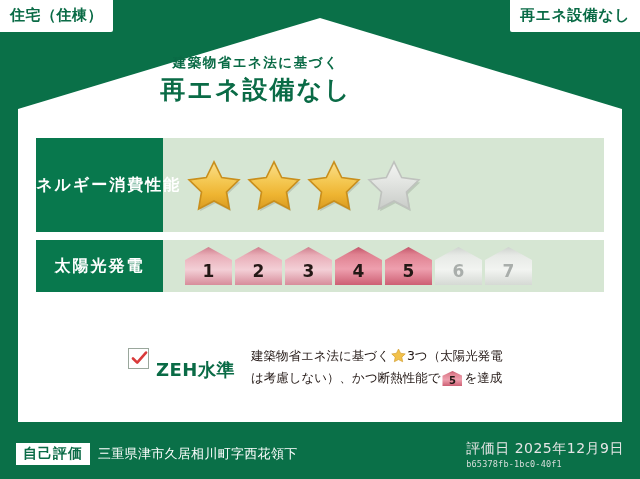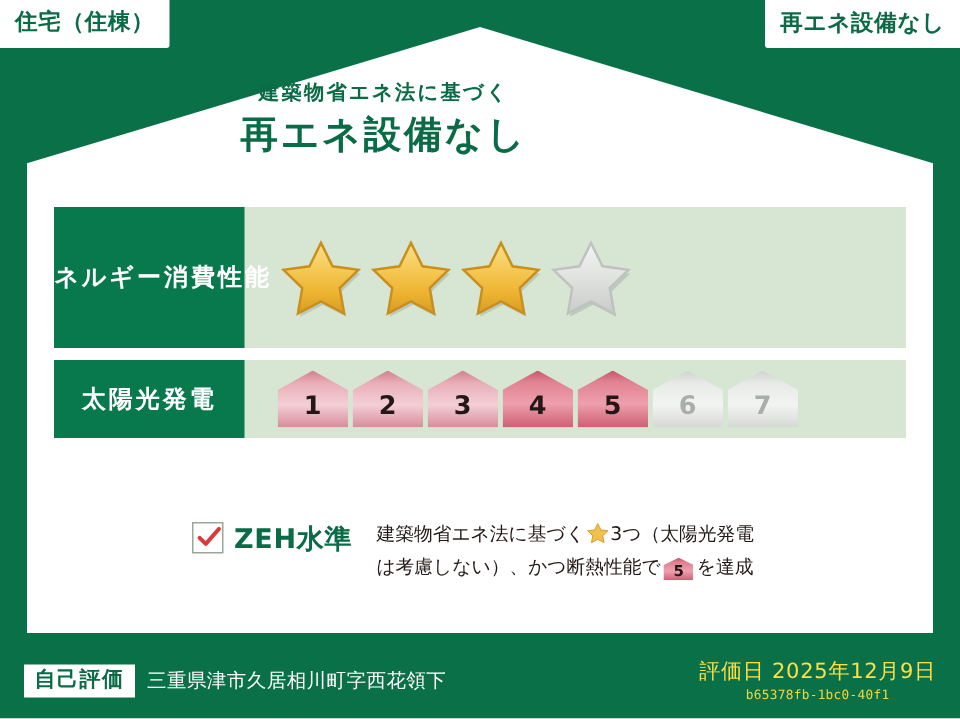--- a/index.html
+++ b/index.html
@@ -164,21 +164,21 @@
     flex: 0 0 auto;
     position: relative;
   }
   .zeh-check svg { position: absolute; left: 2px; top: 2px; }
   .zeh-name {
     color: #0a6b46;
     font-weight: bold;
     font-size: 18px;
     letter-spacing: 0.5px;
     margin-left: 7px;
-    margin-top: 2px;
+    margin-top: 13px;
     white-space: nowrap;
     flex: 0 0 auto;
   }
   .zeh-desc {
     margin-left: 16px;
     color: #231815;
     font-size: 12.5px;
     line-height: 1.75;
     width: 290px;
   }
@@ -231,22 +231,22 @@
     color: #ffffff;
     font-size: 13px;
     margin-left: 8px;
     letter-spacing: 0.3px;
     white-space: nowrap;
   }
   .footer-right {
     position: absolute;
     right: 16px;
     bottom: 10px;
-    text-align: center;
-    color: #fde047;
+    text-align: left;
+    color: #e5e5e5;
   }
   .eval-date {
     font-size: 14px;
     letter-spacing: 0.5px;
     line-height: 1.3;
     white-space: nowrap;
   }
   .eval-id {
     font-size: 8.5px;
     letter-spacing: 0.2px;

